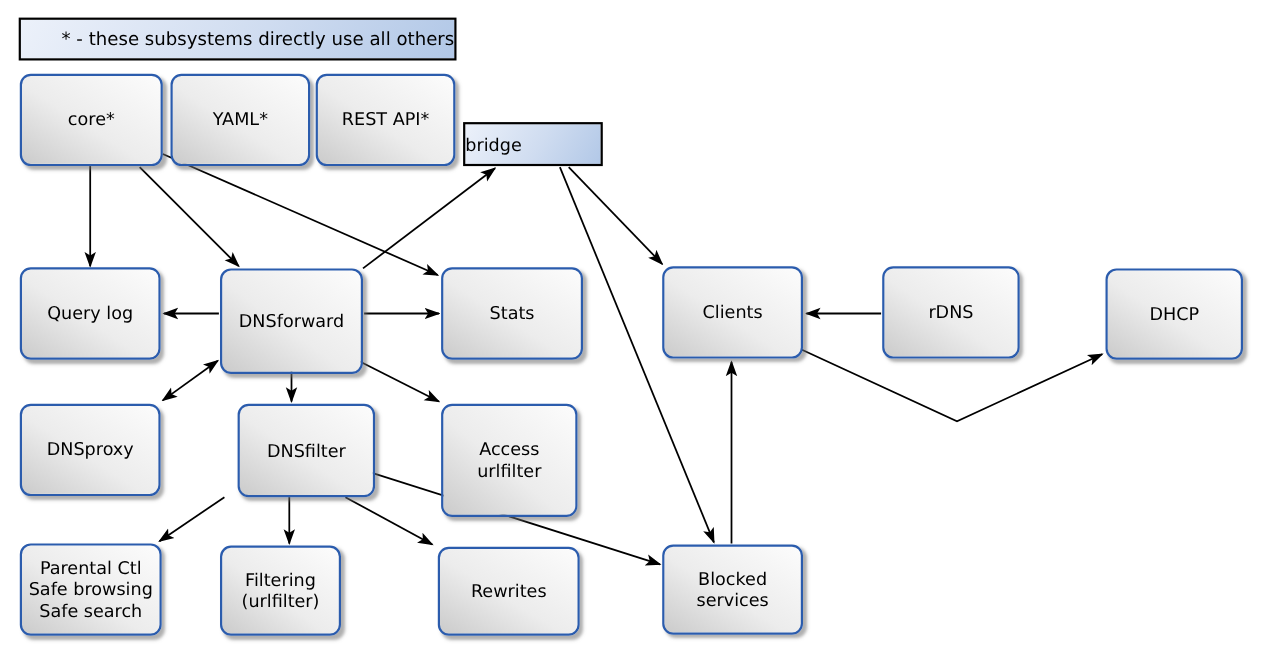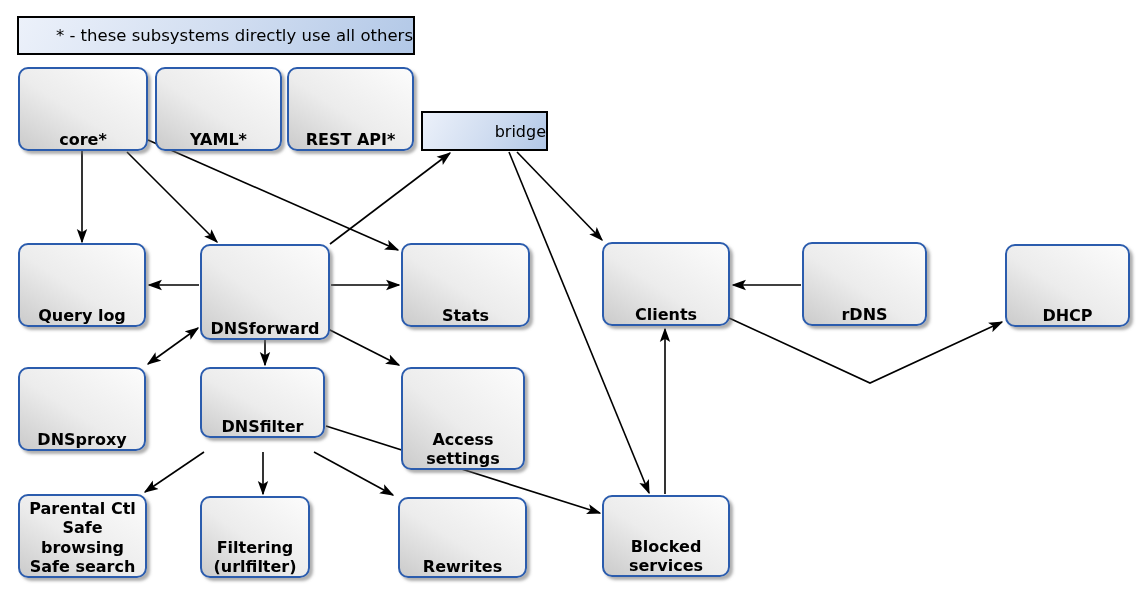--- a/index.html
+++ b/index.html
@@ -7,28 +7,28 @@
     position:relative;width:1147px;height:592px;background:#ffffff;
     font-family:"DejaVu Sans","Liberation Sans",sans-serif;color:#000;
     overflow:hidden;
   }
   #edges{position:absolute;left:0;top:0;}
   .node{
     position:absolute;box-sizing:border-box;
     border:2px solid #2b5cad;border-radius:10px;
     background:linear-gradient(to bottom left,#fcfcfc 0%,#ececec 55%,#cbcbcb 100%);
     box-shadow:3px 3px 3px rgba(110,110,110,0.55);
-    display:flex;flex-direction:column;align-items:center;justify-content:flex-end;
-    text-align:center;font-size:16px;line-height:1.2;font-weight:bold;
+    display:flex;flex-direction:column;align-items:center;justify-content:center;
+    text-align:center;font-size:16px;line-height:1.2;
   }
   .bluebox{
     position:absolute;box-sizing:border-box;
     border:2px solid #000;border-radius:0;
     background:linear-gradient(120deg,#ecf1fa 0%,#cfdcf0 55%,#b2c8e7 100%);
-    display:flex;align-items:center;justify-content:flex-end;
+    display:flex;align-items:center;justify-content:flex-start;
     font-size:16px;
   }
   #legend{justify-content:flex-end;padding-left:8px;font-size:16.5px;}
 </style>
 </head>
 <body>
 
 <div id="canvas">
 
   <svg id="edges" width="1147" height="592" viewBox="0 0 1147 592">
@@ -100,27 +100,27 @@
   </div>
 
   <div class="node" style="left:18px;top:367px;width:128px;height:84px">
     <span>DNSproxy</span>
   </div>
 
   <div class="node" style="left:1005px;top:244px;width:125px;height:83px">
     <span>DHCP</span>
   </div>
 
-  <div class="node" style="left:200px;top:367px;width:125px;height:71px">
+  <div class="node" style="left:216px;top:367px;width:125px;height:85px">
     <span>DNSfilter</span>
   </div>
 
   <div class="node" style="left:401px;top:367px;width:124px;height:103px">
     <span>Access</span>
-    <span>settings</span>
+    <span>urlfilter</span>
   </div>
 
   <div class="node" style="left:18px;top:494px;width:129px;height:84px">
     <span>Parental Ctl</span>
     <span>Safe browsing</span>
     <span>Safe search</span>
   </div>
 
   <div class="node" style="left:200px;top:496px;width:110px;height:82px">
     <span>Filtering</span>

